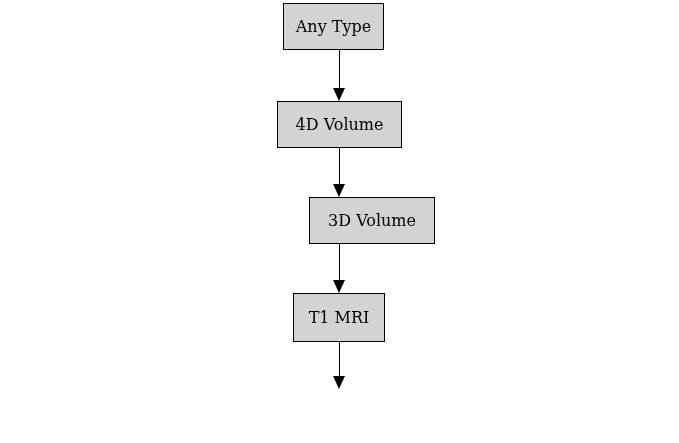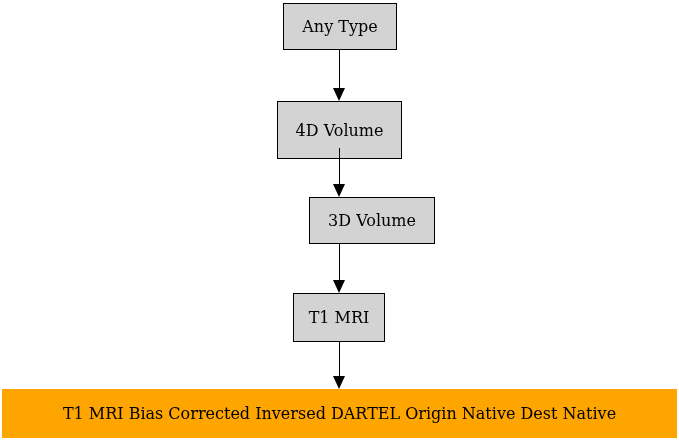--- a/index.html
+++ b/index.html
@@ -19,22 +19,22 @@
     position: absolute;
     box-sizing: border-box;
     display: flex;
     align-items: center;
     justify-content: center;
     border: 1px solid #000000;
     font-size: 16px;
     color: #000000;
     white-space: nowrap;
   }
-  #node-any-type   { left: 283px; top: 3px;   width: 114px; height: 47px; }
-  #node-4d-volume  { left: 277px; top: 101px; width: 125px; height: 58px; }
+  #node-any-type   { left: 283px; top: 3px;   width: 101px; height: 47px; }
+  #node-4d-volume  { left: 277px; top: 101px; width: 125px; height: 47px; }
   #node-3d-volume  { left: 277px; top: 197px; width: 126px; height: 47px; }
   #node-t1-mri     { left: 293px; top: 293px; width: 92px;  height: 49px; }
   #node-t1-mri-bias{ left: 2px;   top: 389px; width: 675px; height: 49px; }
 
   .edge {
     position: absolute;
     width: 13px;
     left: 333px;
   }
   #edge-0 { top: 50px;  height: 51px; }
@@ -94,17 +94,14 @@
 
   <div class="node" id="node-t1-mri" style="background-color: rgb(211, 211, 211); border-color: rgb(0, 0, 0);">
     <span>T1 MRI</span>
   </div>
 
   <div class="edge" id="edge-3">
     <div class="edge-line"></div>
     <div class="edge-head"></div>
   </div>
 
-  <div class="node" id="node-t1-mri-bias" style="background-color: rgb(255, 165, 0); border-color: rgb(255, 165, 0);">
-    <span>T1 MRI Bias Corrected Inversed DARTEL Origin Native Dest Native</span>
-  </div>
 
 </div>
 
 </body></html>

